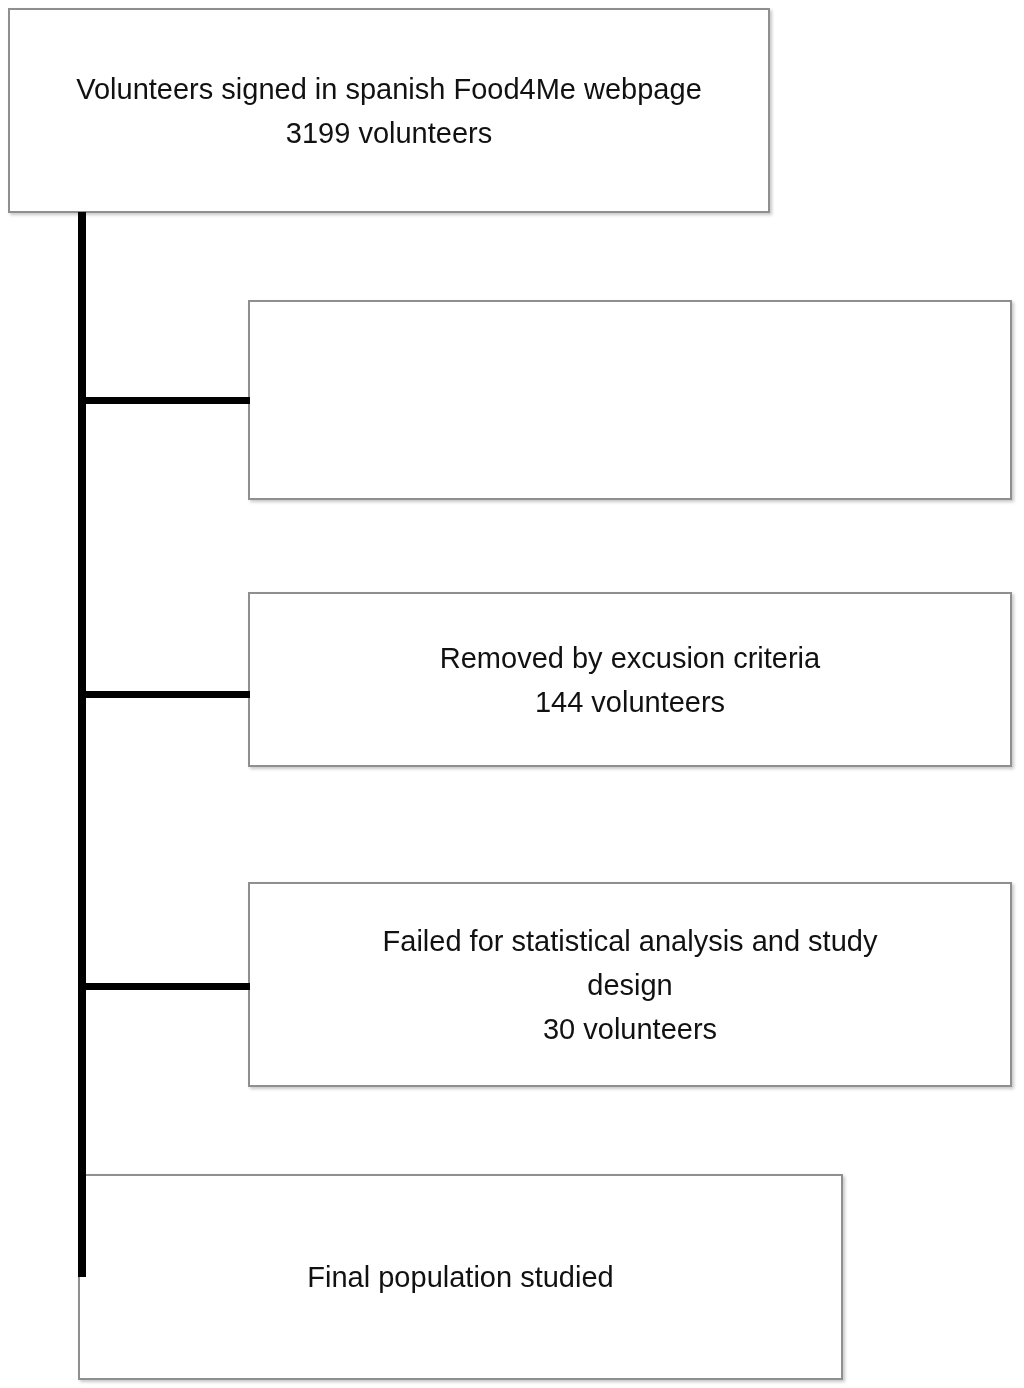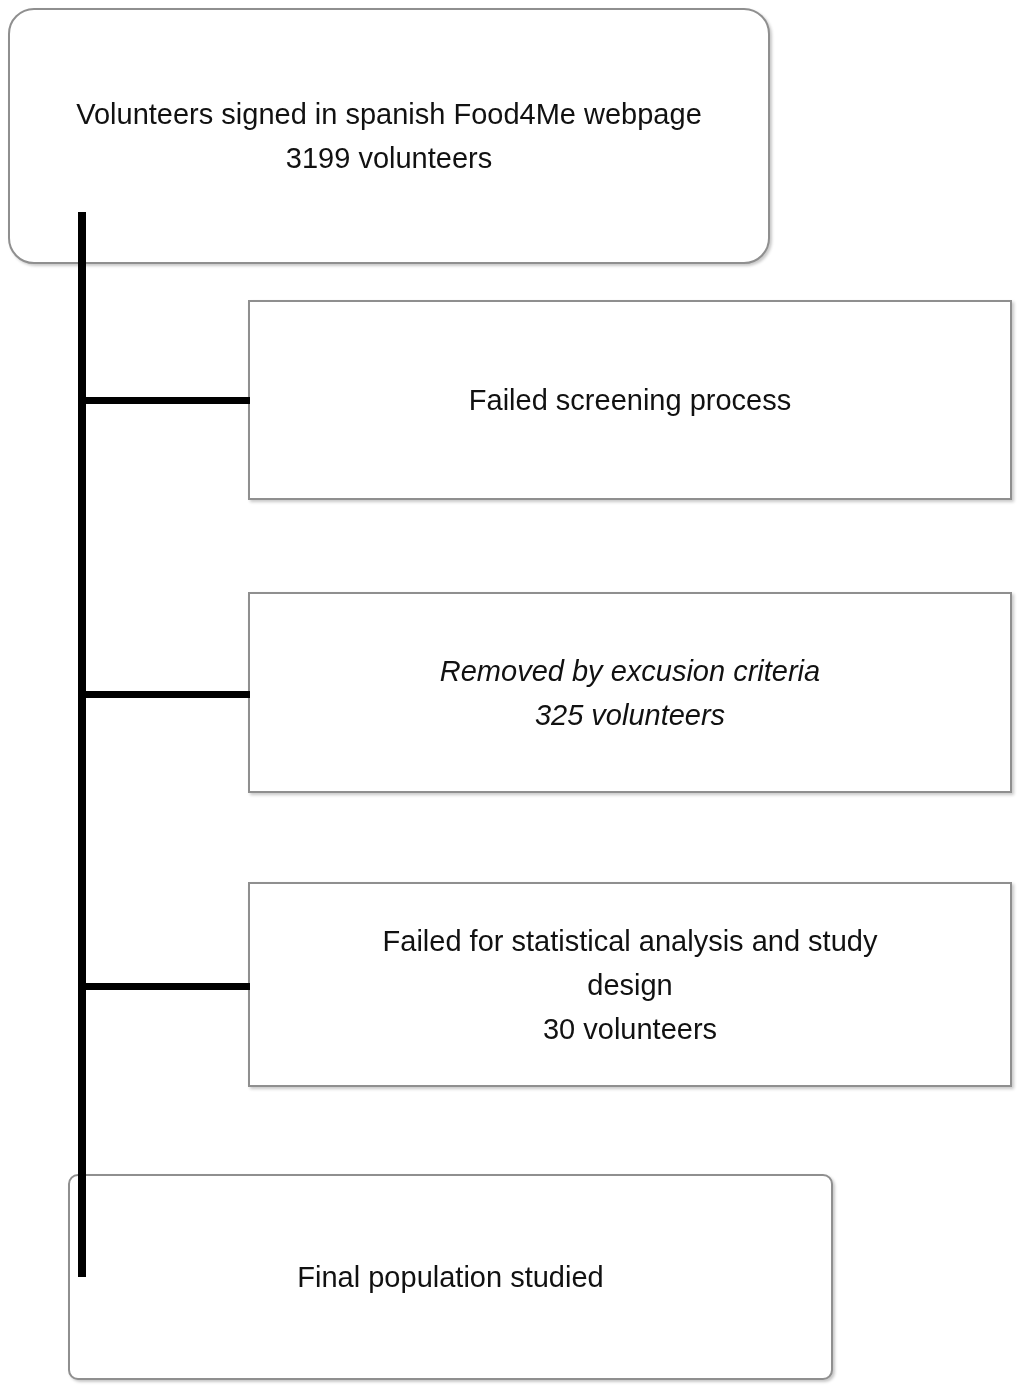--- a/index.html
+++ b/index.html
@@ -29,25 +29,25 @@
     z-index: 1;
   }
   .flow-box .label,
   .flow-box .count {
     font-size: 29px;
     line-height: 44px;
     color: #111111;
     white-space: pre-line;
     padding: 0 10px;
   }
-  .box-source      { left: 8px;   top: 8px;    width: 762px; height: 256px; border-radius: 26px; }
+  .box-source      { left: 8px;   top: 8px;    width: 762px; height: 205px; }
   .box-failed      { left: 248px; top: 300px;  width: 764px; height: 200px; }
-  .box-exclusion   { left: 248px; top: 592px;  width: 764px; height: 201px; font-style: italic; }
+  .box-exclusion   { left: 248px; top: 592px;  width: 764px; height: 175px; }
   .box-statistical { left: 248px; top: 882px;  width: 764px; height: 205px; }
-  .box-final       { left: 68px;  top: 1174px; width: 765px; height: 206px; border-radius: 10px; }
+  .box-final       { left: 78px;  top: 1174px; width: 765px; height: 206px; }
 
   .connector {
     position: absolute;
     background: #000000;
     z-index: 2;
   }
   .trunk    { left: 78px; top: 212px; width: 8px;   height: 1065px; }
   .branch   { height: 7px; width: 172px; left: 78px; }
   .branch-1 { top: 397px; }
   .branch-2 { top: 691px; }
@@ -62,26 +62,25 @@
   <div class="connector branch branch-1"></div>
   <div class="connector branch branch-2"></div>
   <div class="connector branch branch-3"></div>
 
   <div class="flow-box box-source">
     <div class="label">Volunteers signed in spanish Food4Me  webpage</div>
     <div class="count">3199 volunteers</div>
   </div>
 
   <div class="flow-box box-failed">
-    <div class="label">Failed screening process</div>
   </div>
 
   <div class="flow-box box-exclusion">
     <div class="label">Removed by excusion criteria</div>
-    <div class="count">325 volunteers</div>
+    <div class="count">144 volunteers</div>
   </div>
 
   <div class="flow-box box-statistical">
     <div class="label">Failed for statistical analysis and study
 design</div>
     <div class="count">30 volunteers</div>
   </div>
 
   <div class="flow-box box-final">
     <div class="label">Final population studied</div>

